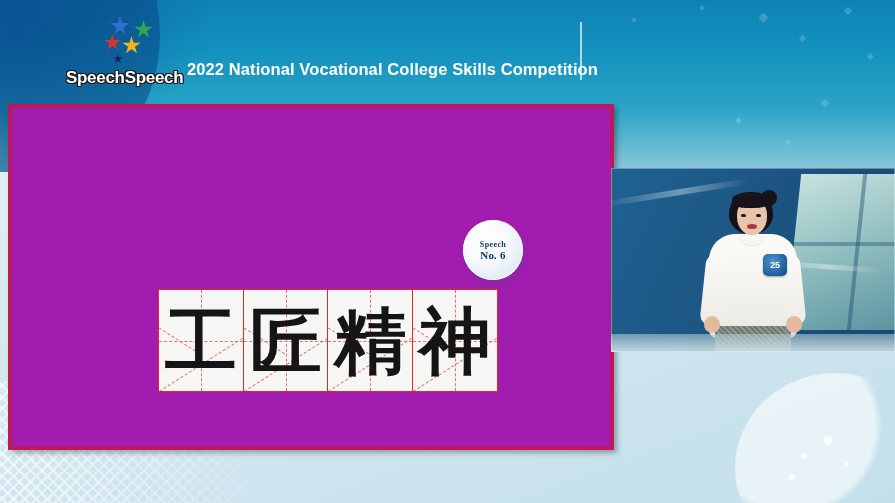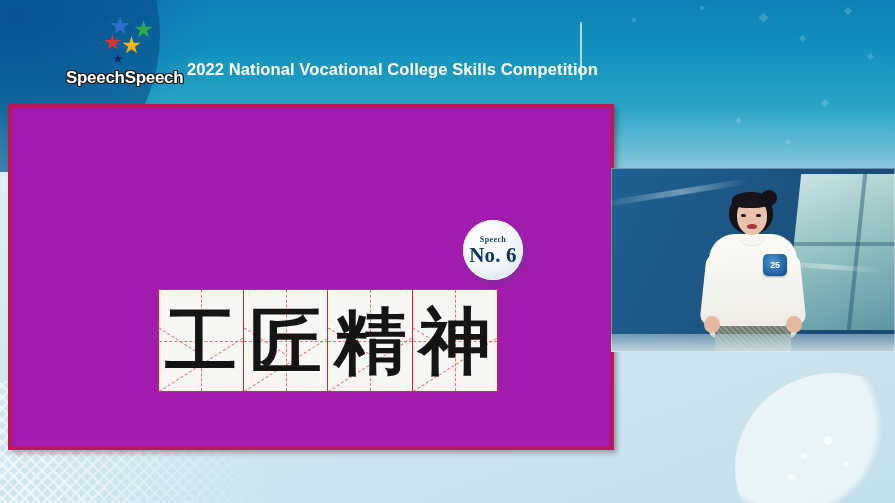--- a/index.html
+++ b/index.html
@@ -113,21 +113,21 @@
     position:absolute;left:451px;top:112px;width:60px;height:60px;border-radius:50%;
     background:radial-gradient(circle at 36% 30%, #ffffff 0%, #f5f8fb 45%, #dfeaf3 78%, #cfe0ee 100%);
     box-shadow:2px 3px 6px rgba(60,90,120,.30), inset 0 0 0 1px rgba(255,255,255,.7);
     display:flex;flex-direction:column;align-items:center;justify-content:center;
   }
   .speech-badge .sb-top{
     font-family:"Liberation Serif", serif;font-weight:bold;font-size:8px;
     color:#123b6b;letter-spacing:.4px;margin-bottom:1px;
   }
   .speech-badge .sb-main{
-    font-family:"Liberation Serif", serif;font-weight:bold;font-size:21px;
+    font-family:"Liberation Serif", serif;font-weight:bold;font-size:11px;
     color:#0e3566;letter-spacing:.2px;line-height:1;
   }
 
   
   .char-grid{
     position:absolute;left:146px;top:181px;width:340px;height:103px;
     display:flex;
   }
   .cell{
     position:relative;flex:1;

